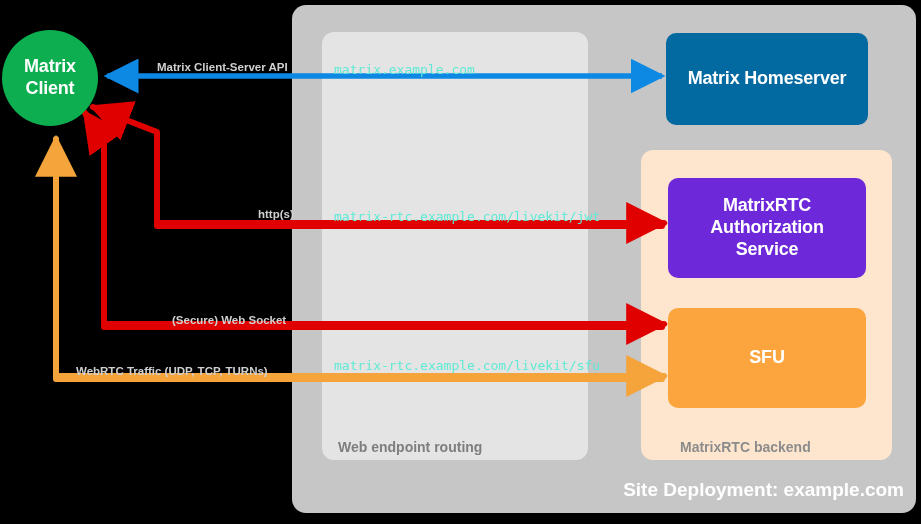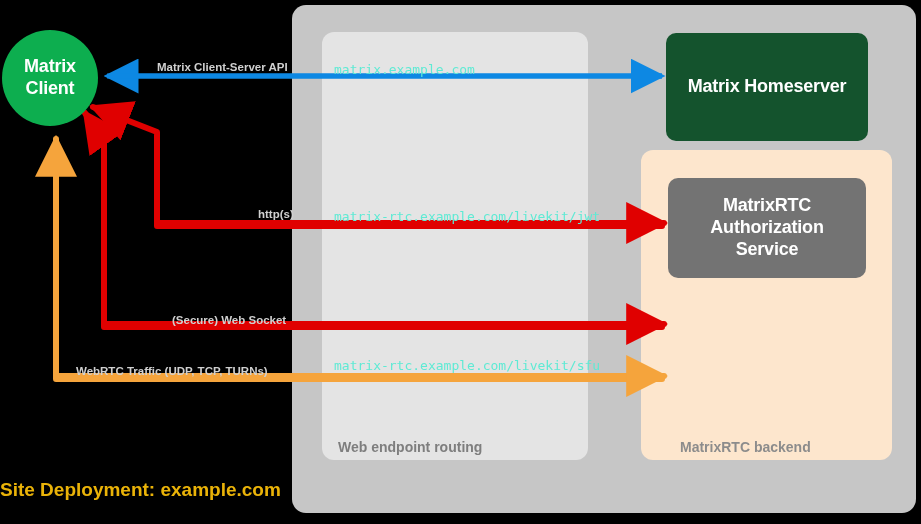--- a/index.html
+++ b/index.html
@@ -41,28 +41,28 @@
     border-radius: 12px;
     z-index: 2;
   }
   #rtc-backend {
     left: 641px; top: 150px; width: 251px; height: 310px;
     background: #fde6cd;
     border-radius: 12px;
     z-index: 2;
   }
   #homeserver-box {
-    left: 666px; top: 33px; width: 202px; height: 108px;
-    background: #14532d;
+    left: 666px; top: 33px; width: 202px; height: 92px;
+    background: #0369a1;
     border-radius: 10px;
     z-index: 2;
   }
   #auth-box {
     left: 668px; top: 178px; width: 198px; height: 100px;
-    background: #737373;
+    background: #6d28d9;
     border-radius: 10px;
     z-index: 2;
   }
   #sfu-box {
     left: 668px; top: 308px; width: 198px; height: 100px;
     background: #fca53e;
     border-radius: 10px;
     z-index: 2;
   }
 
@@ -85,22 +85,22 @@
     color: #7e7e7e;
     font-weight: bold;
     font-size: 14px;
     z-index: 4;
     white-space: nowrap;
   }
   #caption-web-routing { left: 338px; top: 439px; }
   #caption-rtc-backend { left: 656px; top: 439px; color: #8c8c8c; margin-left: 24px; }
   #caption-site {
     left: 0; top: 479px; width: 904px;
-    text-align: left;
-    color: #eab308;
+    text-align: right;
+    color: #ffffff;
     font-size: 19px;
     font-weight: bold;
   }
 
   
   #matrix-client {
     position: absolute;
     left: 2px; top: 30px;
     width: 96px; height: 96px;
     border-radius: 50%;
@@ -158,20 +158,23 @@
   </div>
 
   <div class="panel" id="auth-box">
     <div class="box-title">
       <span>MatrixRTC</span><br>
       <span>Authorization</span><br>
       <span>Service</span>
     </div>
   </div>
 
+  <div class="panel" id="sfu-box">
+    <div class="box-title">SFU</div>
+  </div>
 
   <div id="matrix-client">
     <div class="box-title">
       <span>Matrix</span><br>
       <span>Client</span>
     </div>
   </div>
 
   <svg class="layer svg-arrows" viewBox="0 0 921 524">
     <defs>

